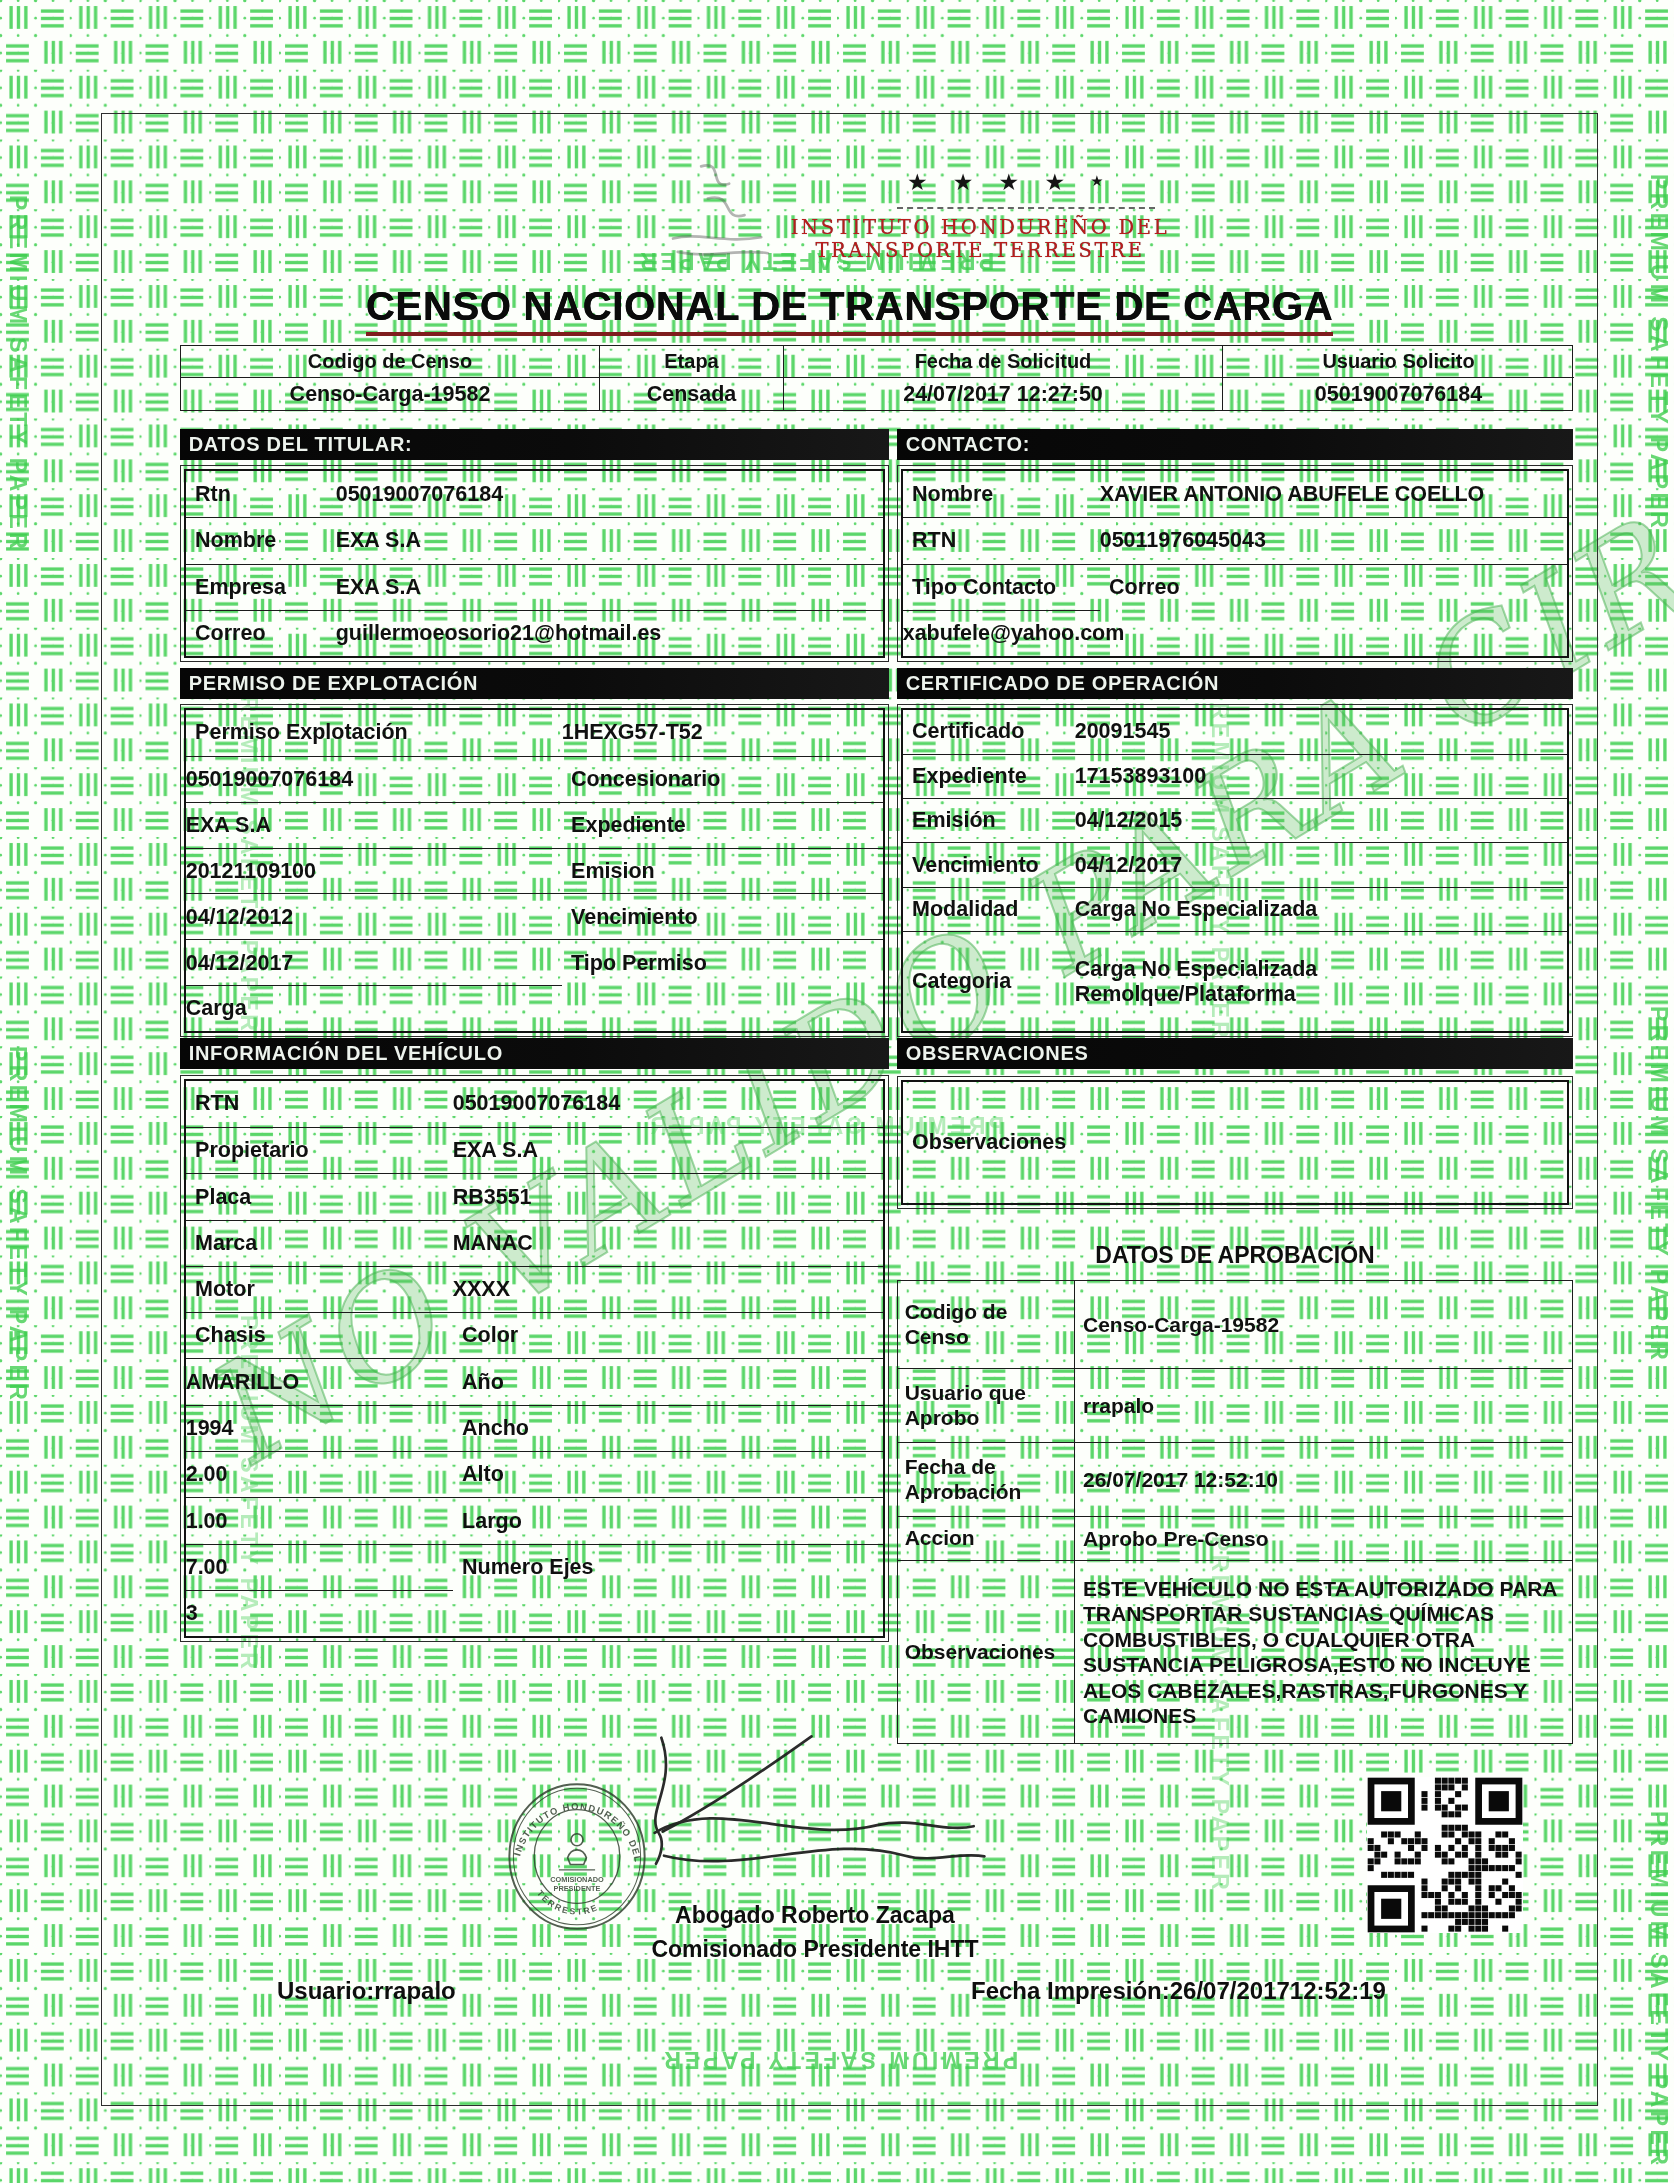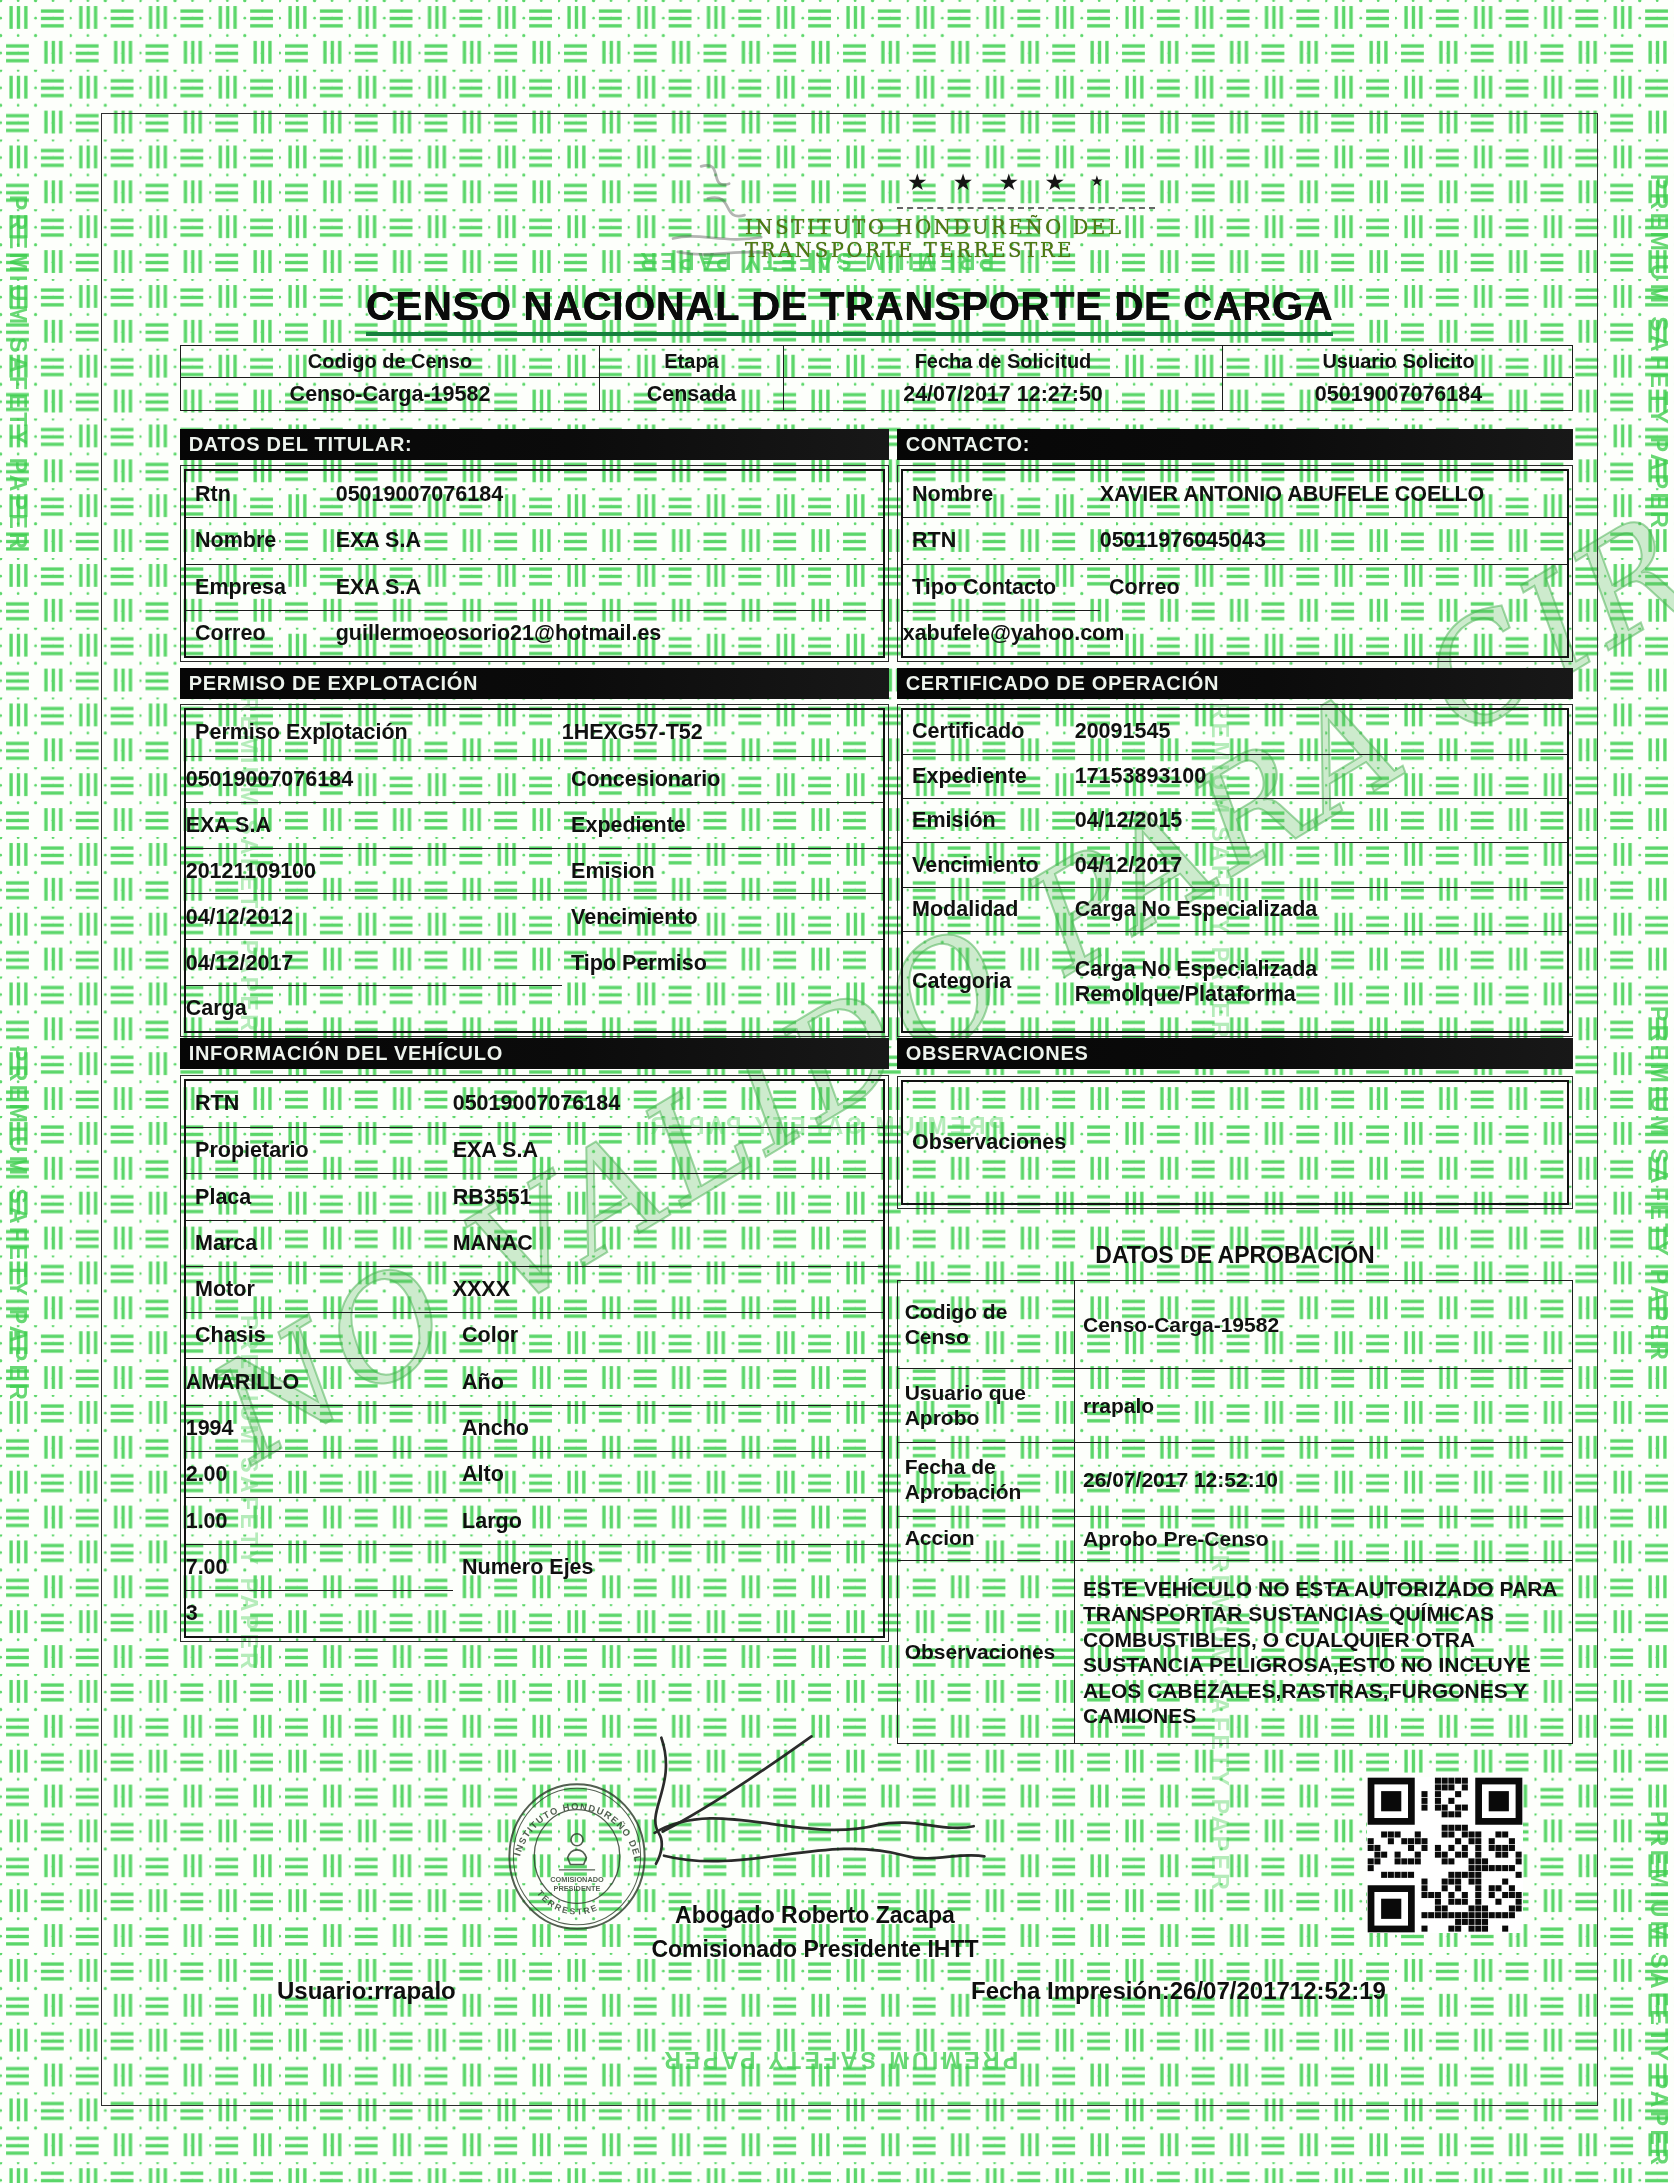--- a/index.html
+++ b/index.html
@@ -14,23 +14,23 @@
   .wm-mirror{transform:scaleX(-1);}
   .no-valido{position:absolute;z-index:2;left:117px;top:939px;width:1570px;text-align:center;
     font-family:"DejaVu Serif",serif;font-style:italic;font-size:138px;letter-spacing:6.7px;white-space:nowrap;
     color:rgba(95,190,100,0.30);-webkit-text-stroke:2px rgba(70,175,80,0.5);transform:rotate(-31deg);}
   
   .doc-border{position:absolute;z-index:2;left:101px;top:113px;width:1497px;height:1993px;border:1.3px solid #2e2e2e;box-sizing:border-box;}
   .layer{position:absolute;z-index:3;}
   .stars{font-size:23px;color:#141414;letter-spacing:9.4px;}
   .star-small{font-size:14.8px;vertical-align:4px;}
   .dash-line{border-top:2px dashed #333;opacity:.75;}
-  .institute{font-family:"DejaVu Serif",serif;color:#4d7c0f;font-size:19.5px;letter-spacing:2.7px;text-shadow:0 0 0.7px #555;}
+  .institute{text-align:center;font-family:"DejaVu Serif",serif;color:#b91c1c;font-size:19.5px;letter-spacing:2.7px;text-shadow:0 0 0.7px #555;}
   .doc-title{width:1497px;text-align:center;font-size:40px;font-weight:700;color:#0b0b0b;letter-spacing:0.7px;text-shadow:0.4px 0 #000;}
-  .doc-title span{border-bottom:4px solid #15803d;padding-bottom:4px;}
+  .doc-title span{border-bottom:4px solid #7f1d1d;padding-bottom:4px;}
   
   .top-table{display:grid;grid-template-columns:419px 184px 439px 351px;grid-template-rows:32px 32px;border:1.3px solid #1c1c1c;box-sizing:border-box;}
   .tc{display:flex;align-items:center;justify-content:center;font-weight:700;color:#101010;border-right:1.3px solid #1c1c1c;box-sizing:border-box;}
   .tc:nth-child(4n){border-right:none;}
   .tc.hd{font-size:20px;border-bottom:1.3px solid #1c1c1c;}
   .tc.vl{font-size:21.5px;}
   
   .bar{position:absolute;z-index:3;height:31px;background:linear-gradient(90deg,#060606 0%,#0b0b0b 55%,#181818 100%);
     color:#edf3ed;display:flex;align-items:center;padding-left:8.7px;font-size:20px;font-weight:700;letter-spacing:0.7px;box-sizing:border-box;}
   

